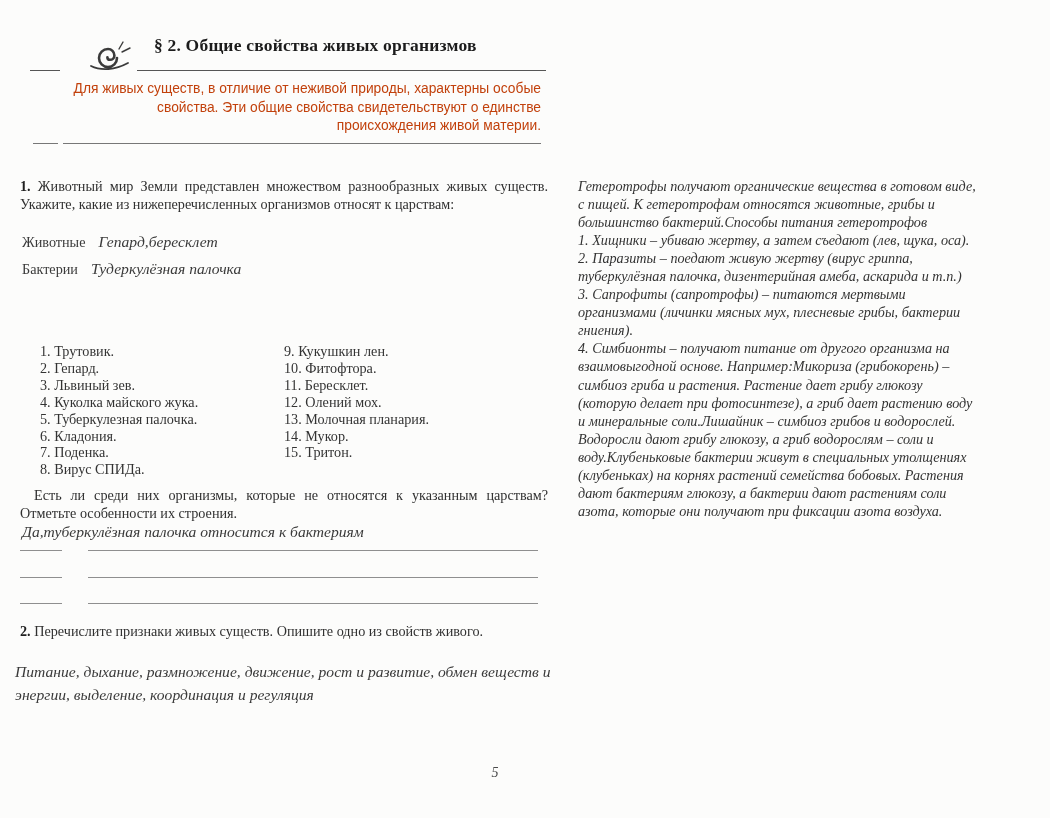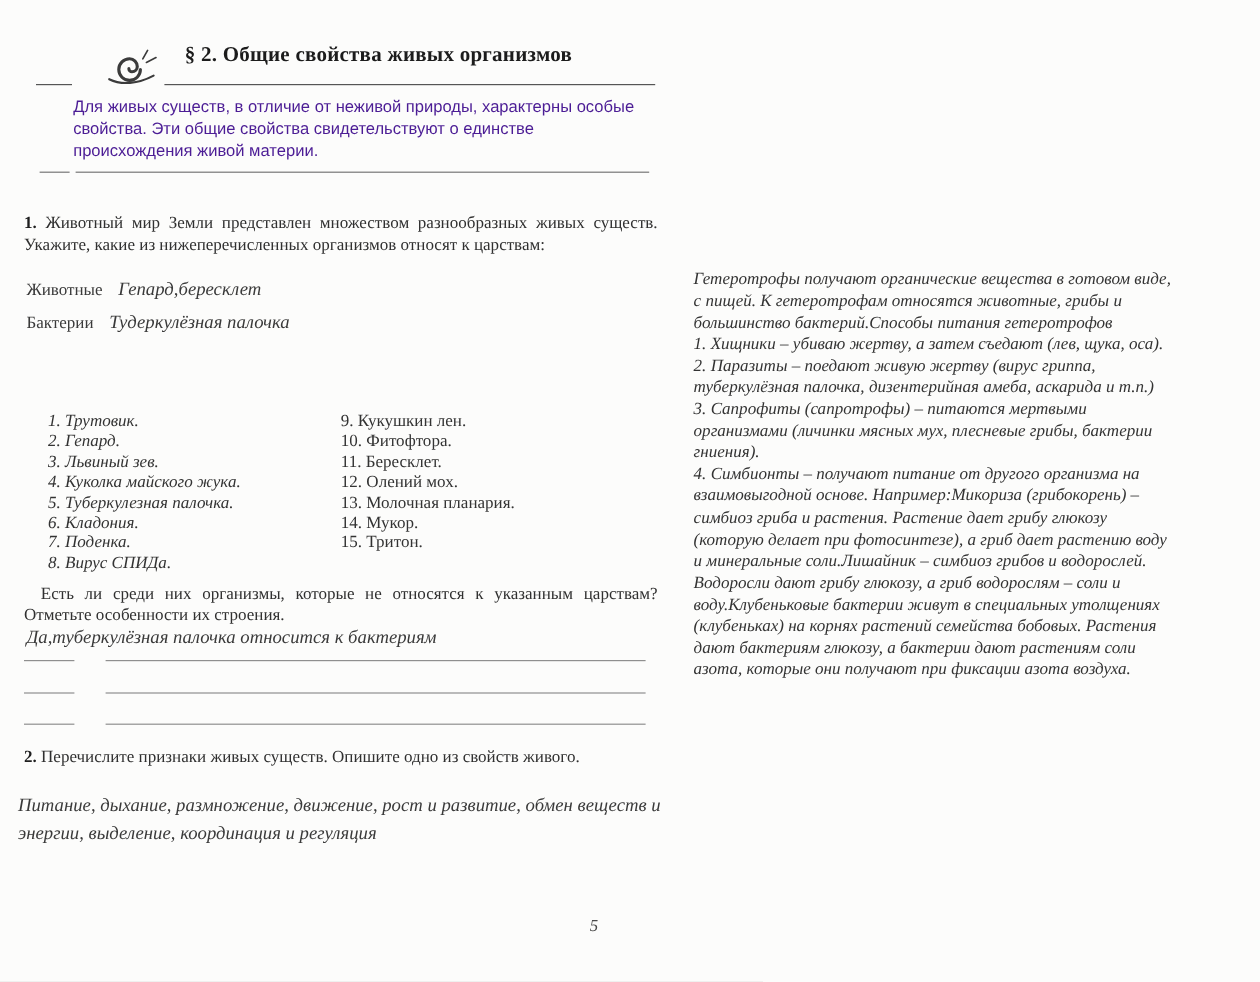--- a/index.html
+++ b/index.html
@@ -18,39 +18,39 @@
     position:absolute;left:154px;top:35px;width:400px;
     font-family:"Liberation Serif",serif;
     font-weight:bold;font-size:17.5px;color:#1c1c1c;
     letter-spacing:.2px;white-space:nowrap;
   }
   .rule{position:absolute;height:1px;background:#777;}
   .rule.dark{background:#555;height:1.4px;}
   .intro{
     position:absolute;left:61px;top:80px;width:480px;
     font-family:"Liberation Sans",sans-serif;
-    font-size:13.8px;line-height:18.6px;color:#4c1d95;
-    margin:0;text-align:left;
+    font-size:13.8px;line-height:18.6px;color:#c2410c;
+    margin:0;text-align:right;
   }
   
   .qpara{
     position:absolute;left:20px;top:177px;width:528px;margin:0;
     font-size:14.2px;line-height:18.2px;text-align:justify;color:#303030;
   }
   .qnum{font-weight:bold;color:#1f1f1f;}
   .kingdoms{position:absolute;left:22px;top:233px;width:520px;}
   .k-row{display:flex;align-items:baseline;height:26.6px;}
   .k-label{font-size:14.2px;color:#3a3a3a;flex:0 0 auto;}
   .hw{
     font-family:"Liberation Serif",serif;font-style:italic;
     color:#3a3a3a;
   }
   .k-answer{font-size:15.6px;margin-left:13px;white-space:nowrap;}
   .org-col{position:absolute;top:343px;margin:0;padding:0;list-style:none;}
-  .org-col.c1{left:40px;font-style:italic;}
+  .org-col.c1{left:40px;}
   .org-col.c2{left:284px;}
   .org-col div{font-size:14.2px;line-height:16.9px;color:#333;}
   .followup{
     position:absolute;left:20px;top:486px;width:528px;margin:0;
     font-size:14.2px;line-height:18.2px;text-align:justify;text-indent:14px;color:#303030;
   }
   .answer1{position:absolute;left:22px;top:523px;font-size:15.6px;white-space:nowrap;}
   .blank-seg{position:absolute;height:1px;background:#8f8f8f;}
   .q2para{
     position:absolute;left:20px;top:622px;width:528px;margin:0;
@@ -61,21 +61,21 @@
     font-size:15.6px;line-height:22.5px;
   }
   .page-num{
     position:absolute;left:470px;top:765px;width:50px;text-align:center;
     font-size:14px;font-style:italic;color:#4a4a4a;
   }
   
   .margin-notes{
     position:absolute;left:578px;top:177px;width:468px;
     font-size:14.2px;line-height:18.05px;
-    white-space:pre-line;color:#333;margin-top:47px;
+    white-space:pre-line;color:#333;
   }
 </style>
 </head>
 <body>
 
 <div class="page">
 
   <span class="snail">
     <svg width="48" height="42" viewBox="0 0 48 42" fill="none" stroke="#3b3b3b" stroke-linecap="round">
       <path d="M31 22a9 9 0 1 1-9-9a6.4 6.4 0 0 1 6.4 6.4a4.4 4.4 0 0 1-4.4 4.4a2.6 2.6 0 0 1-2.6-2.6" stroke-width="2.6"></path>

